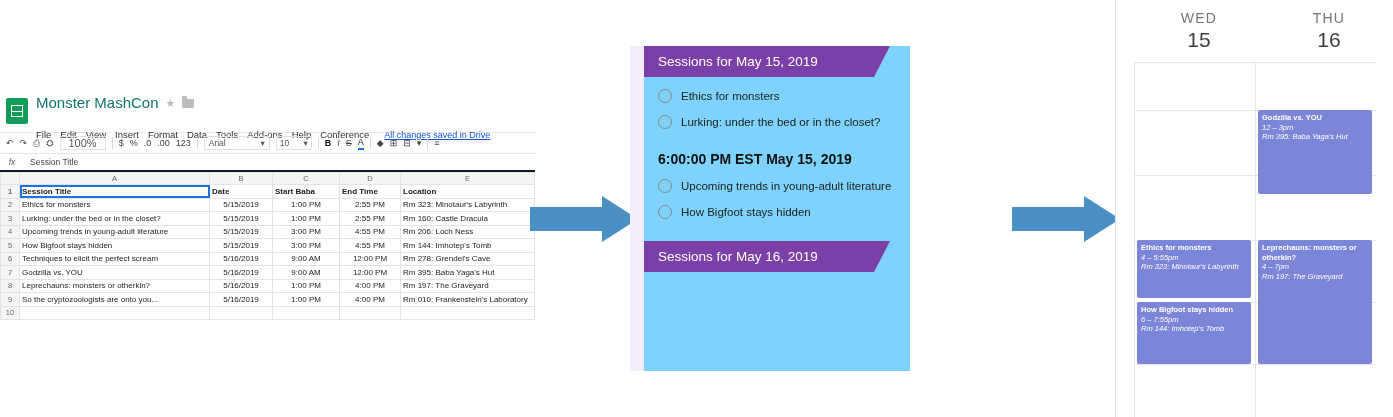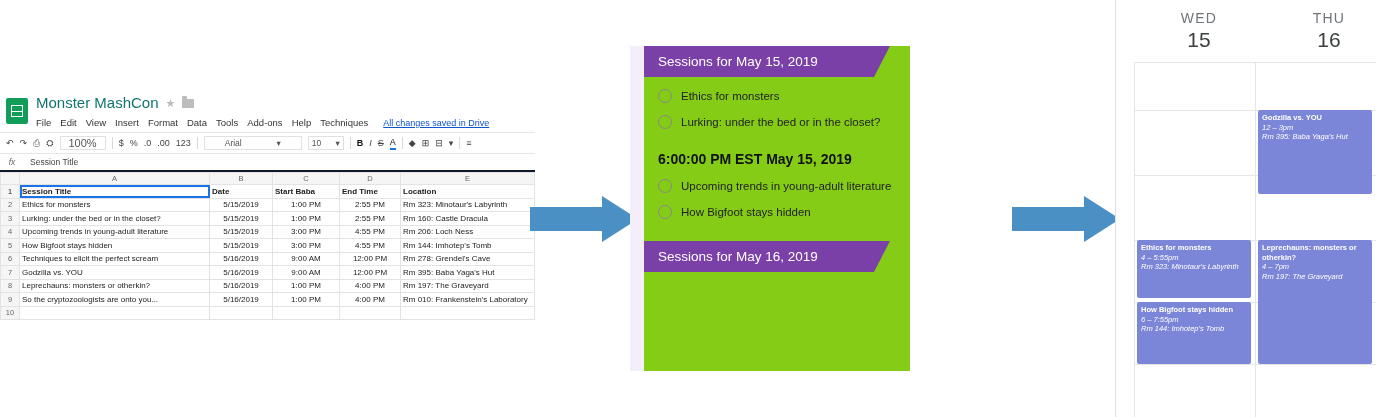--- a/index.html
+++ b/index.html
@@ -89,21 +89,21 @@
     position: absolute;
     left: 0; top: -2.5px;
     width: 5px; height: 3px;
     background: #bdbdbd;
     border-radius: 1px 1px 0 0;
   }
   .menubar {
     display: flex;
     align-items: center;
     gap: 9px;
-    margin-top: 5px;
+    margin-top: 17px;
     font-size: 9.5px;
     color: #333;
   }
   .menubar .menu-item { white-space: nowrap; }
   .saved-link {
     color: #1155cc;
     text-decoration: underline;
     margin-left: 6px;
     font-size: 9px;
   }
@@ -128,21 +128,21 @@
     display: inline-block;
   }
   .tb-zoom {
     border: 1px solid #e0e0e0;
     padding: 0 8px;
     font-size: 11px;
     line-height: 12px;
   }
   .tb-font {
     border: 1px solid #e0e0e0;
-    padding: 0 20px;
+    padding: 0 4px;
     width: 56px;
     font-size: 8.5px;
     line-height: 12px;
     display: flex;
     justify-content: space-between;
   }
   .tb-size {
     border: 1px solid #e0e0e0;
     padding: 0 3px;
     width: 28px;
@@ -228,21 +228,21 @@
   .doc-stripe {
     position: absolute;
     left: 0; top: 0;
     width: 14px; height: 100%;
     background: #f3eefa;
   }
   .doc-body {
     position: absolute;
     left: 14px; top: 0;
     right: 0; bottom: 0;
-    background: #84cc16;
+    background: #7dd3fc;
   }
   .banner {
     position: relative;
     background: #7b3fa8;
     color: #ffffff;
     font-size: 13.5px;
     padding: 8px 10px 8px 14px;
     width: 230px;
     box-sizing: border-box;
   }
@@ -356,21 +356,21 @@
         <div class="menubar">
           <span class="menu-item">File</span>
           <span class="menu-item">Edit</span>
           <span class="menu-item">View</span>
           <span class="menu-item">Insert</span>
           <span class="menu-item">Format</span>
           <span class="menu-item">Data</span>
           <span class="menu-item">Tools</span>
           <span class="menu-item">Add-ons</span>
           <span class="menu-item">Help</span>
-          <span class="menu-item">Techniques</span>
+          <span class="menu-item">Conference</span>
           <span class="saved-link">All changes saved in Drive</span>
         </div>
       </div>
     </div>
 
     <div class="toolbar">
       <span class="tb">↶</span>
       <span class="tb">↷</span>
       <span class="tb">⎙</span>
       <span class="tb">⛭</span>

